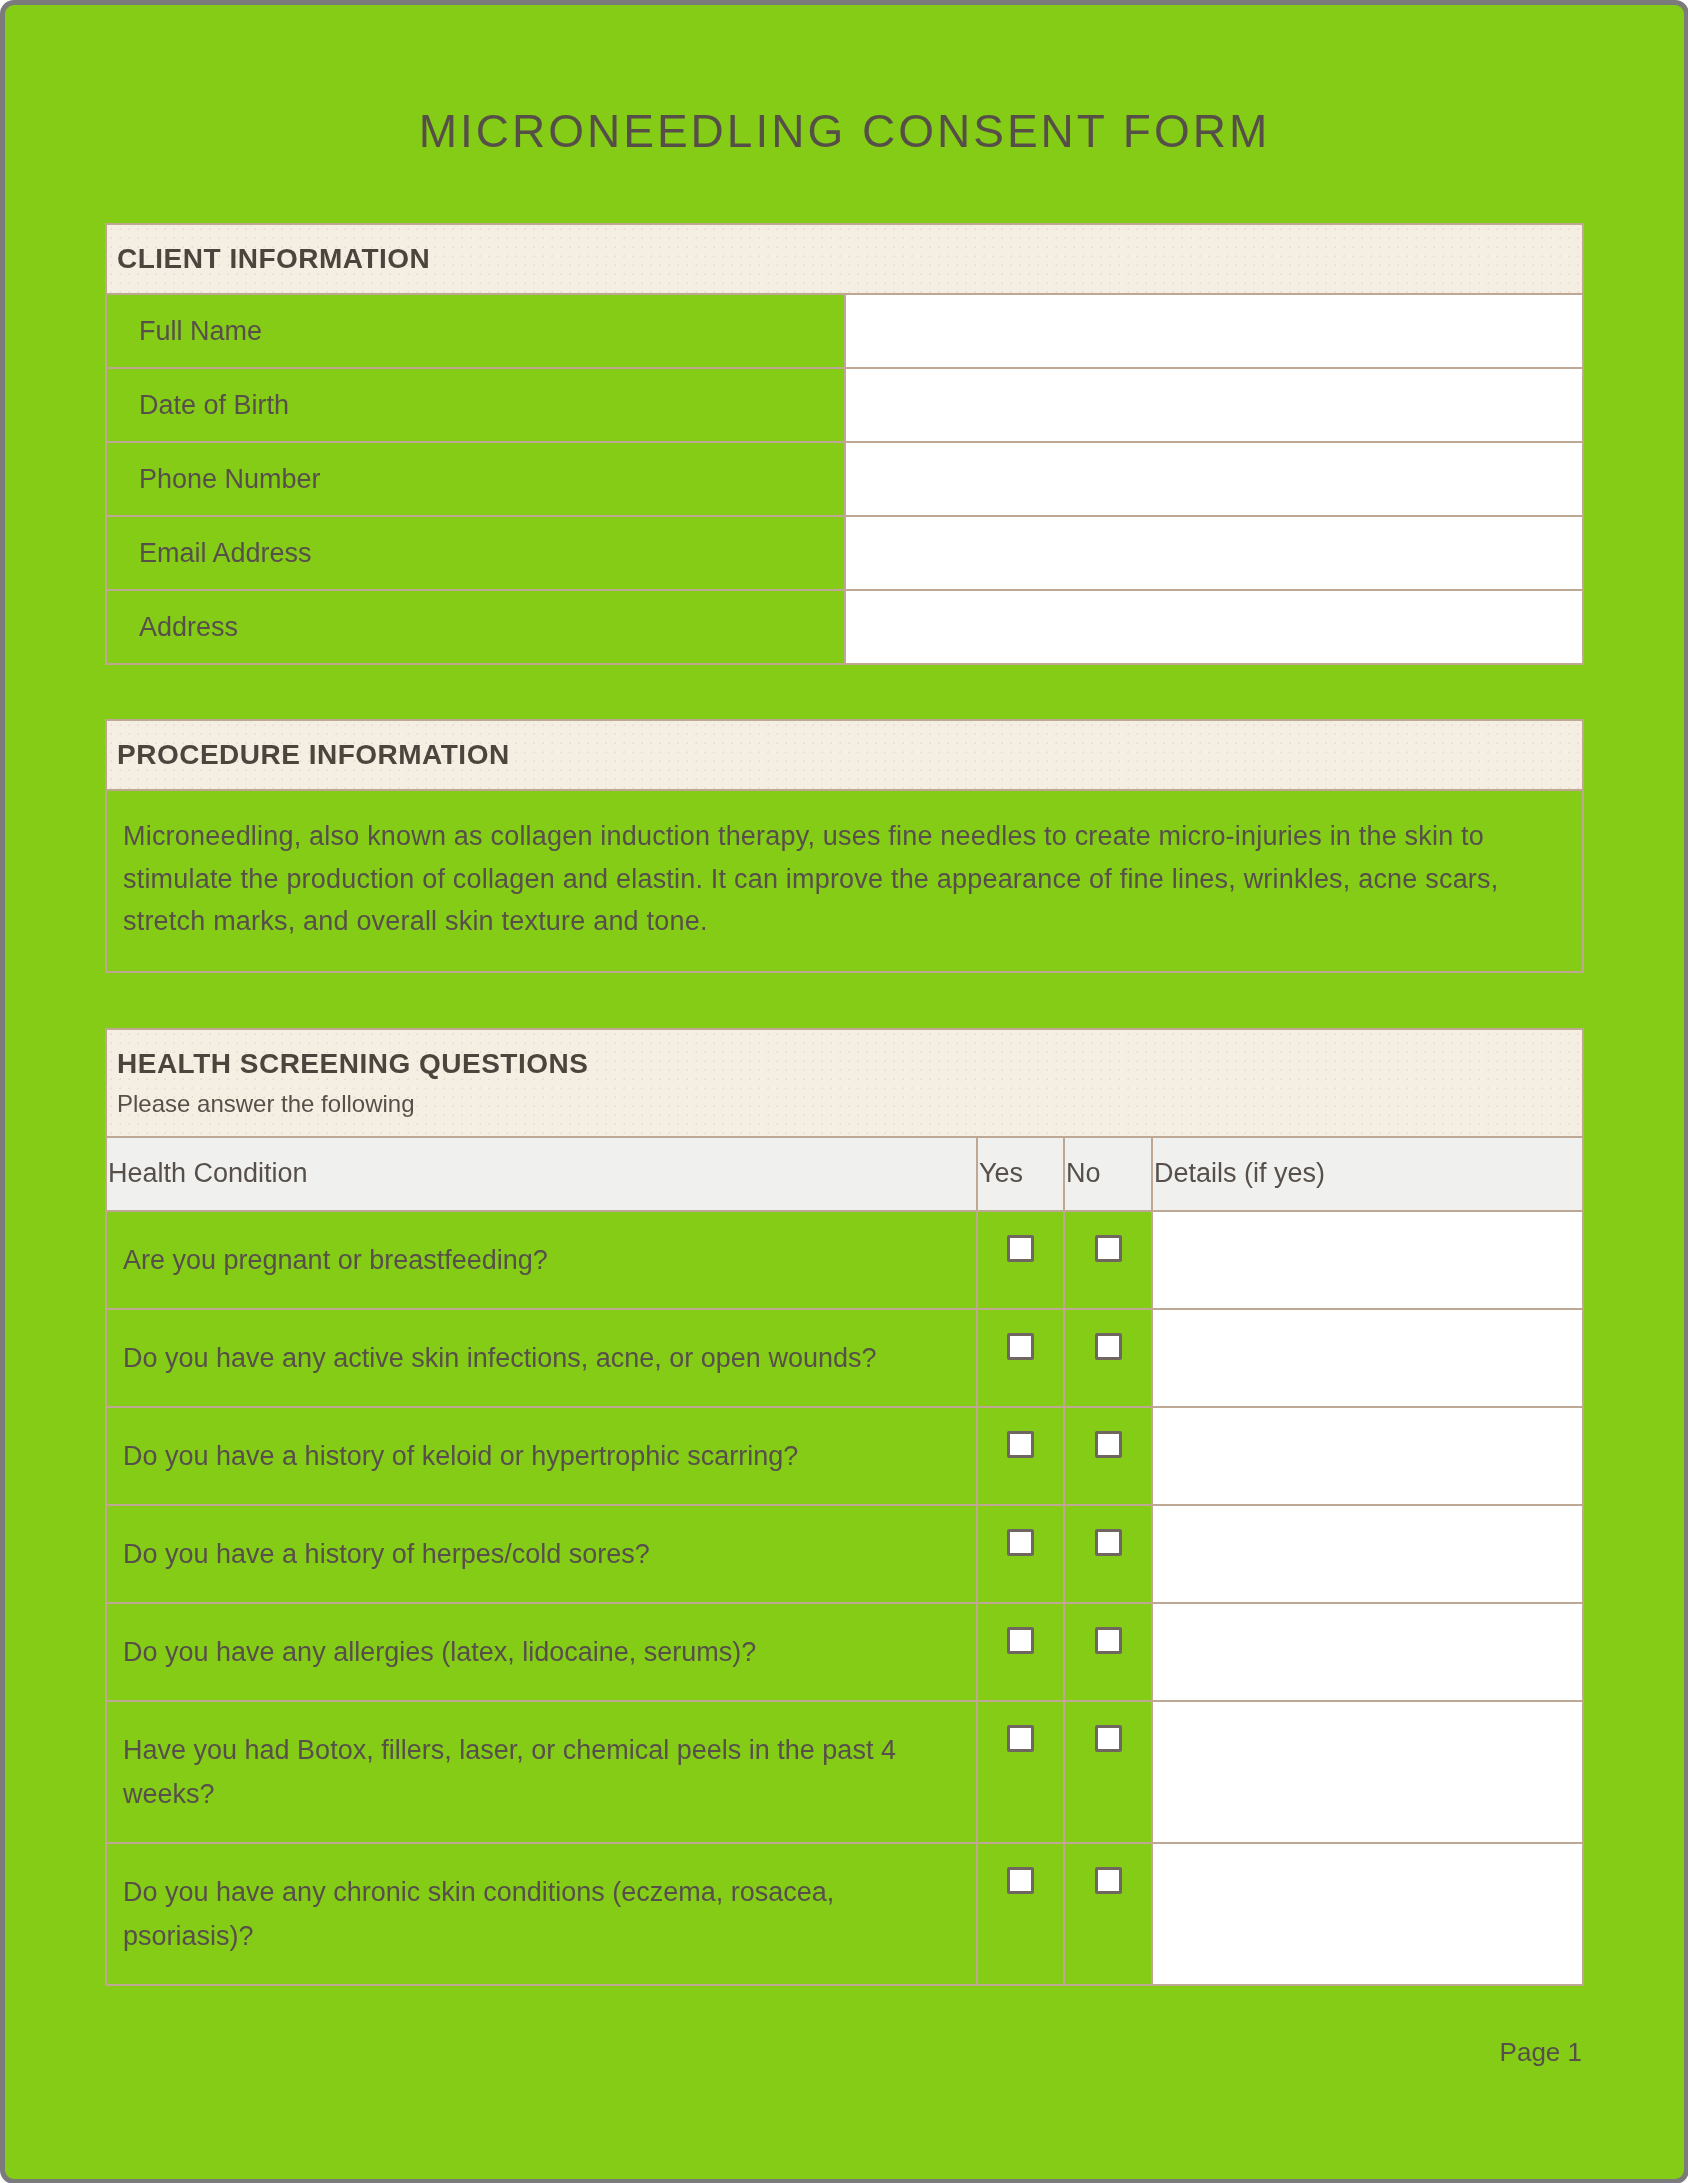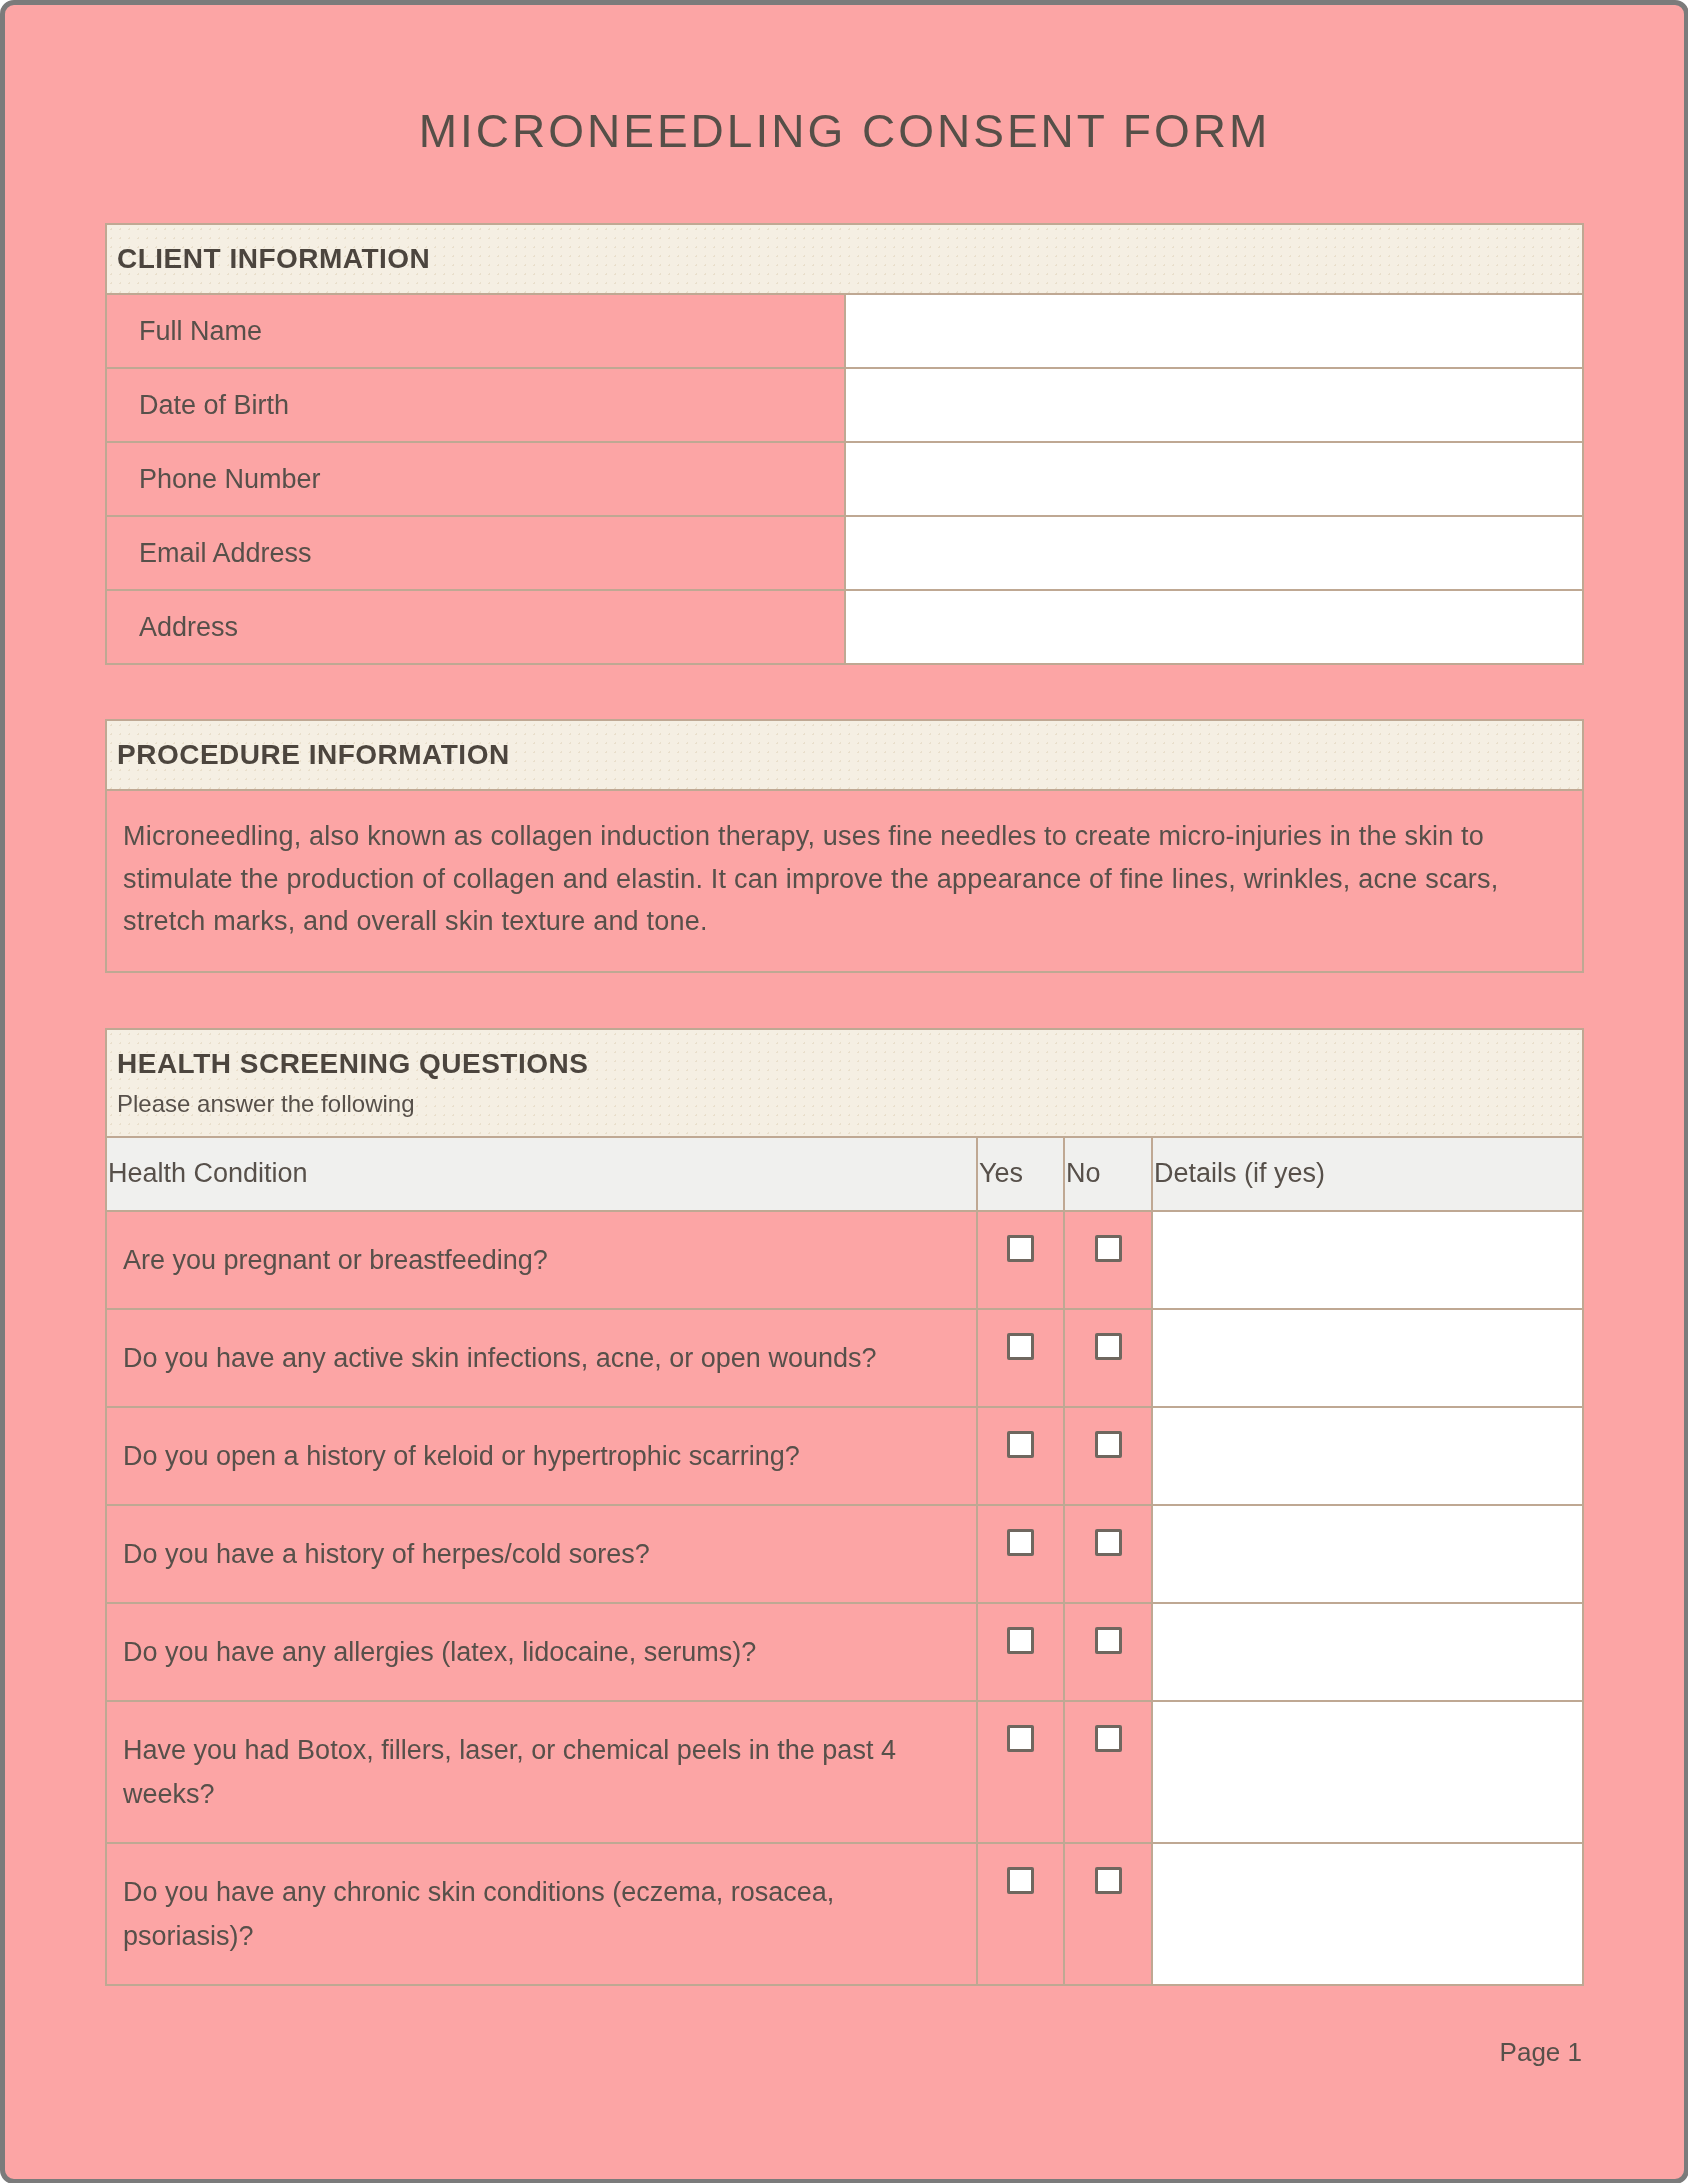--- a/index.html
+++ b/index.html
@@ -2,21 +2,21 @@
 <html><head>
 <meta charset="utf-8">
 <style>
   html, body { margin: 0; padding: 0; background: #ffffff; }
   * { box-sizing: border-box; }
 
   .sheet {
     position: relative;
     width: 1689px;
     height: 2184px;
-    background: #fca5a5;
+    background: #84cc16;
     border: 5px solid #7b7b7b;
     border-radius: 14px;
     font-family: "Liberation Sans", "DejaVu Sans", sans-serif;
     color: #57504a;
     overflow: hidden;
   }
 
   .content { padding: 0 100px; }
 
   .doc-title {
@@ -189,21 +189,21 @@
         <td class="cb-cell"><span class="checkbox"></span></td>
         <td class="details-cell"></td>
       </tr>
       <tr>
         <td class="question-cell">Do you have any active skin infections, acne, or open wounds?</td>
         <td class="cb-cell"><span class="checkbox"></span></td>
         <td class="cb-cell"><span class="checkbox"></span></td>
         <td class="details-cell"></td>
       </tr>
       <tr>
-        <td class="question-cell">Do you open a history of keloid or hypertrophic scarring?</td>
+        <td class="question-cell">Do you have a history of keloid or hypertrophic scarring?</td>
         <td class="cb-cell"><span class="checkbox"></span></td>
         <td class="cb-cell"><span class="checkbox"></span></td>
         <td class="details-cell"></td>
       </tr>
       <tr>
         <td class="question-cell">Do you have a history of herpes/cold sores?</td>
         <td class="cb-cell"><span class="checkbox"></span></td>
         <td class="cb-cell"><span class="checkbox"></span></td>
         <td class="details-cell"></td>
       </tr>

